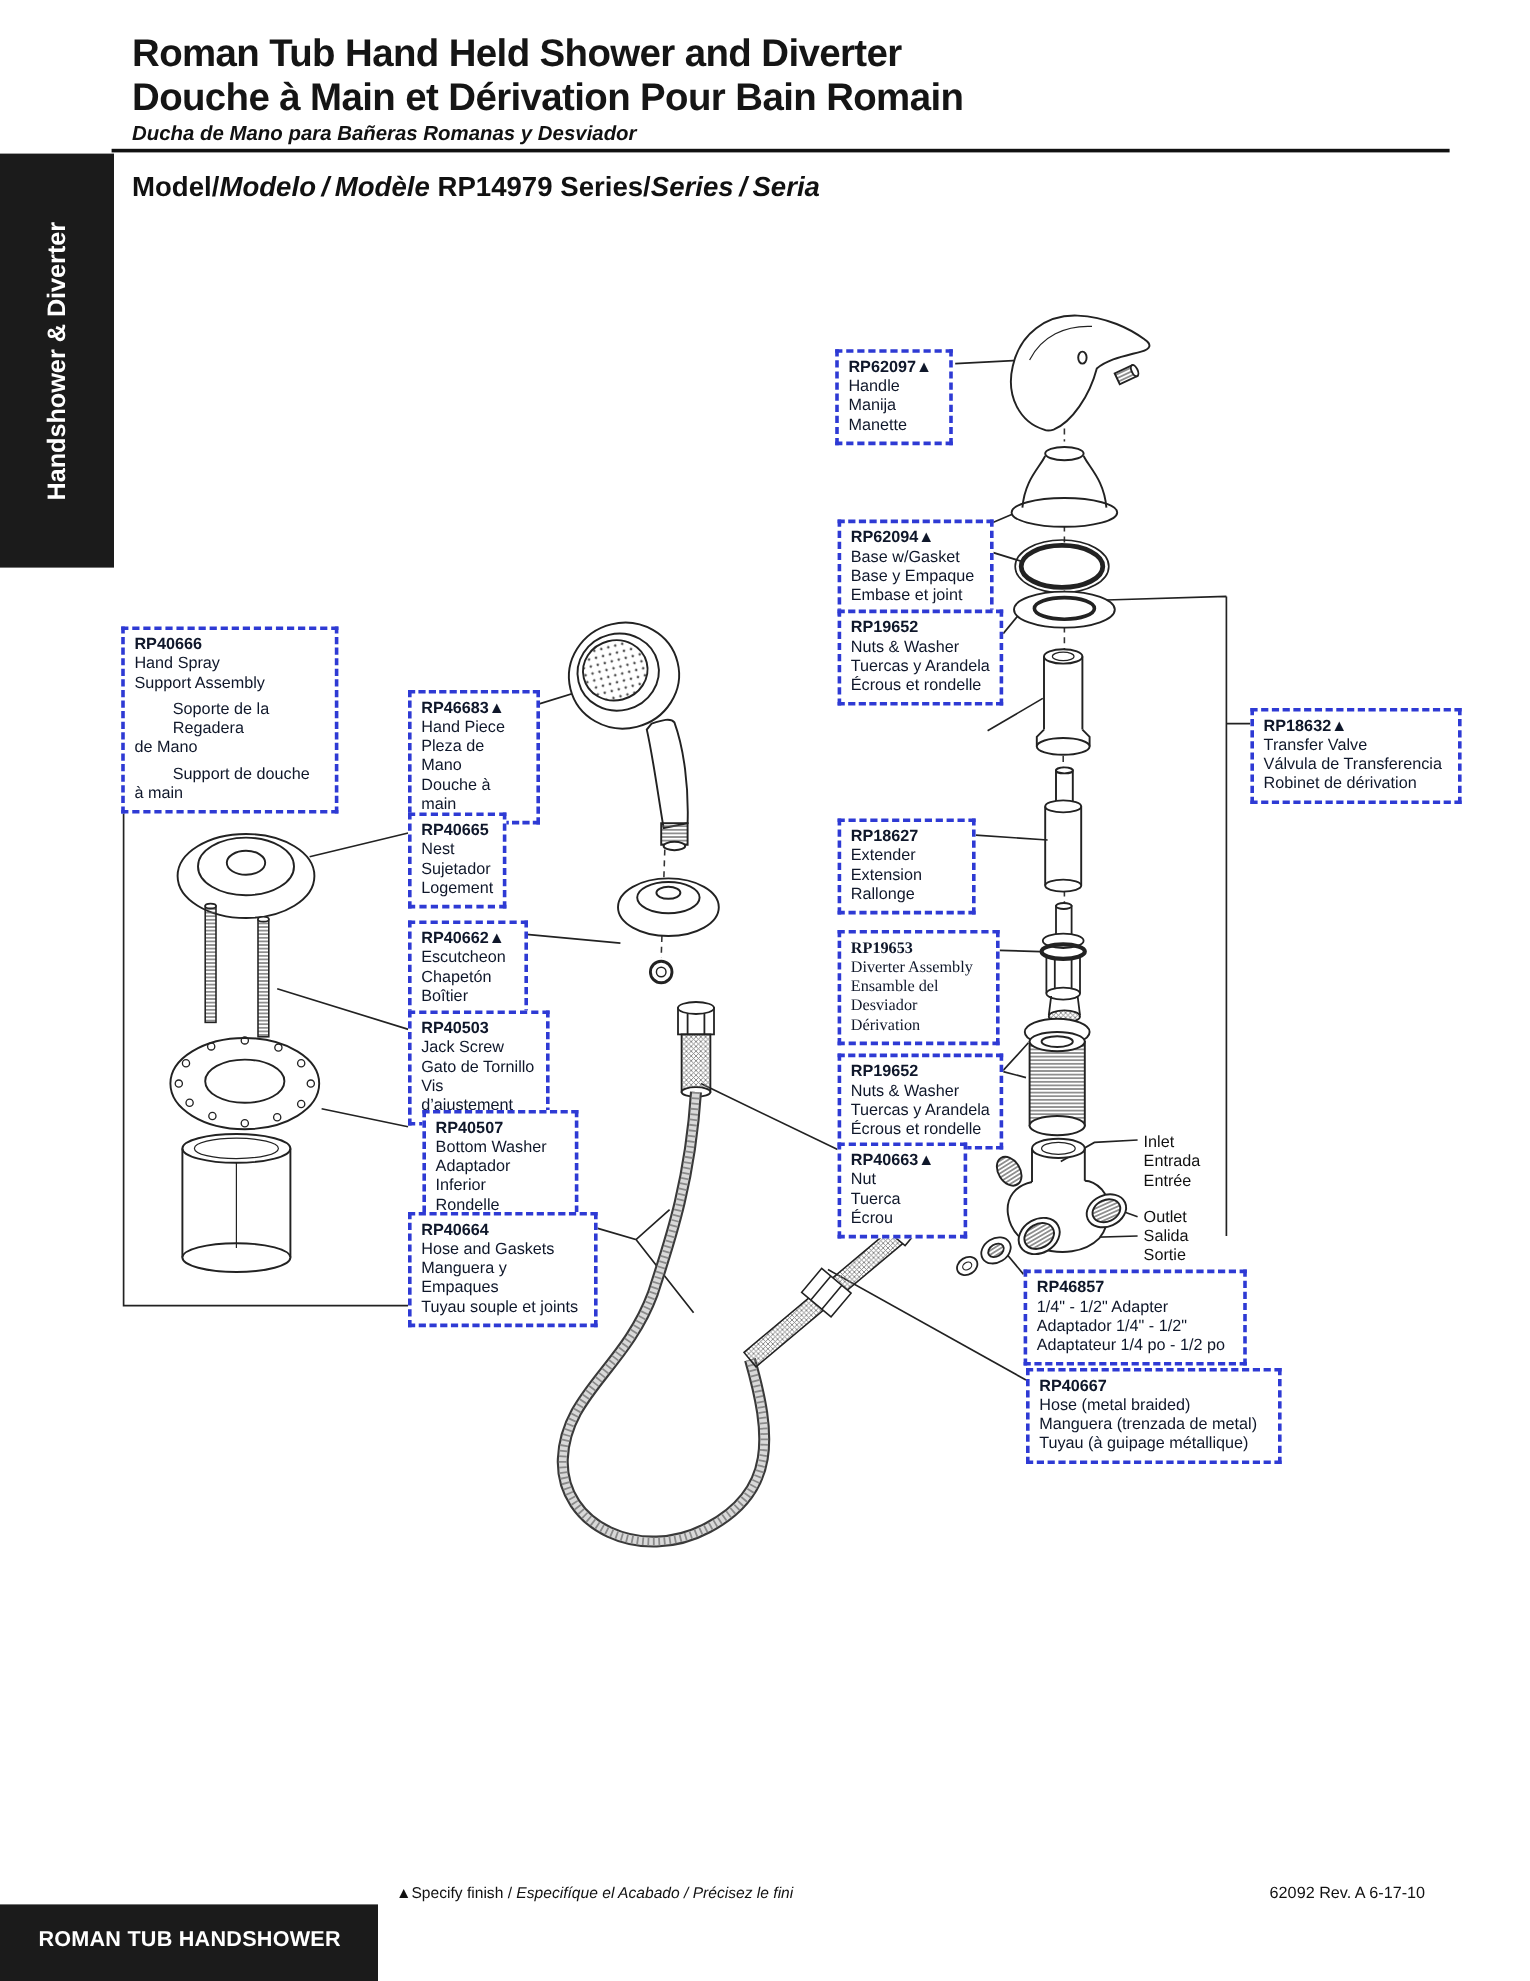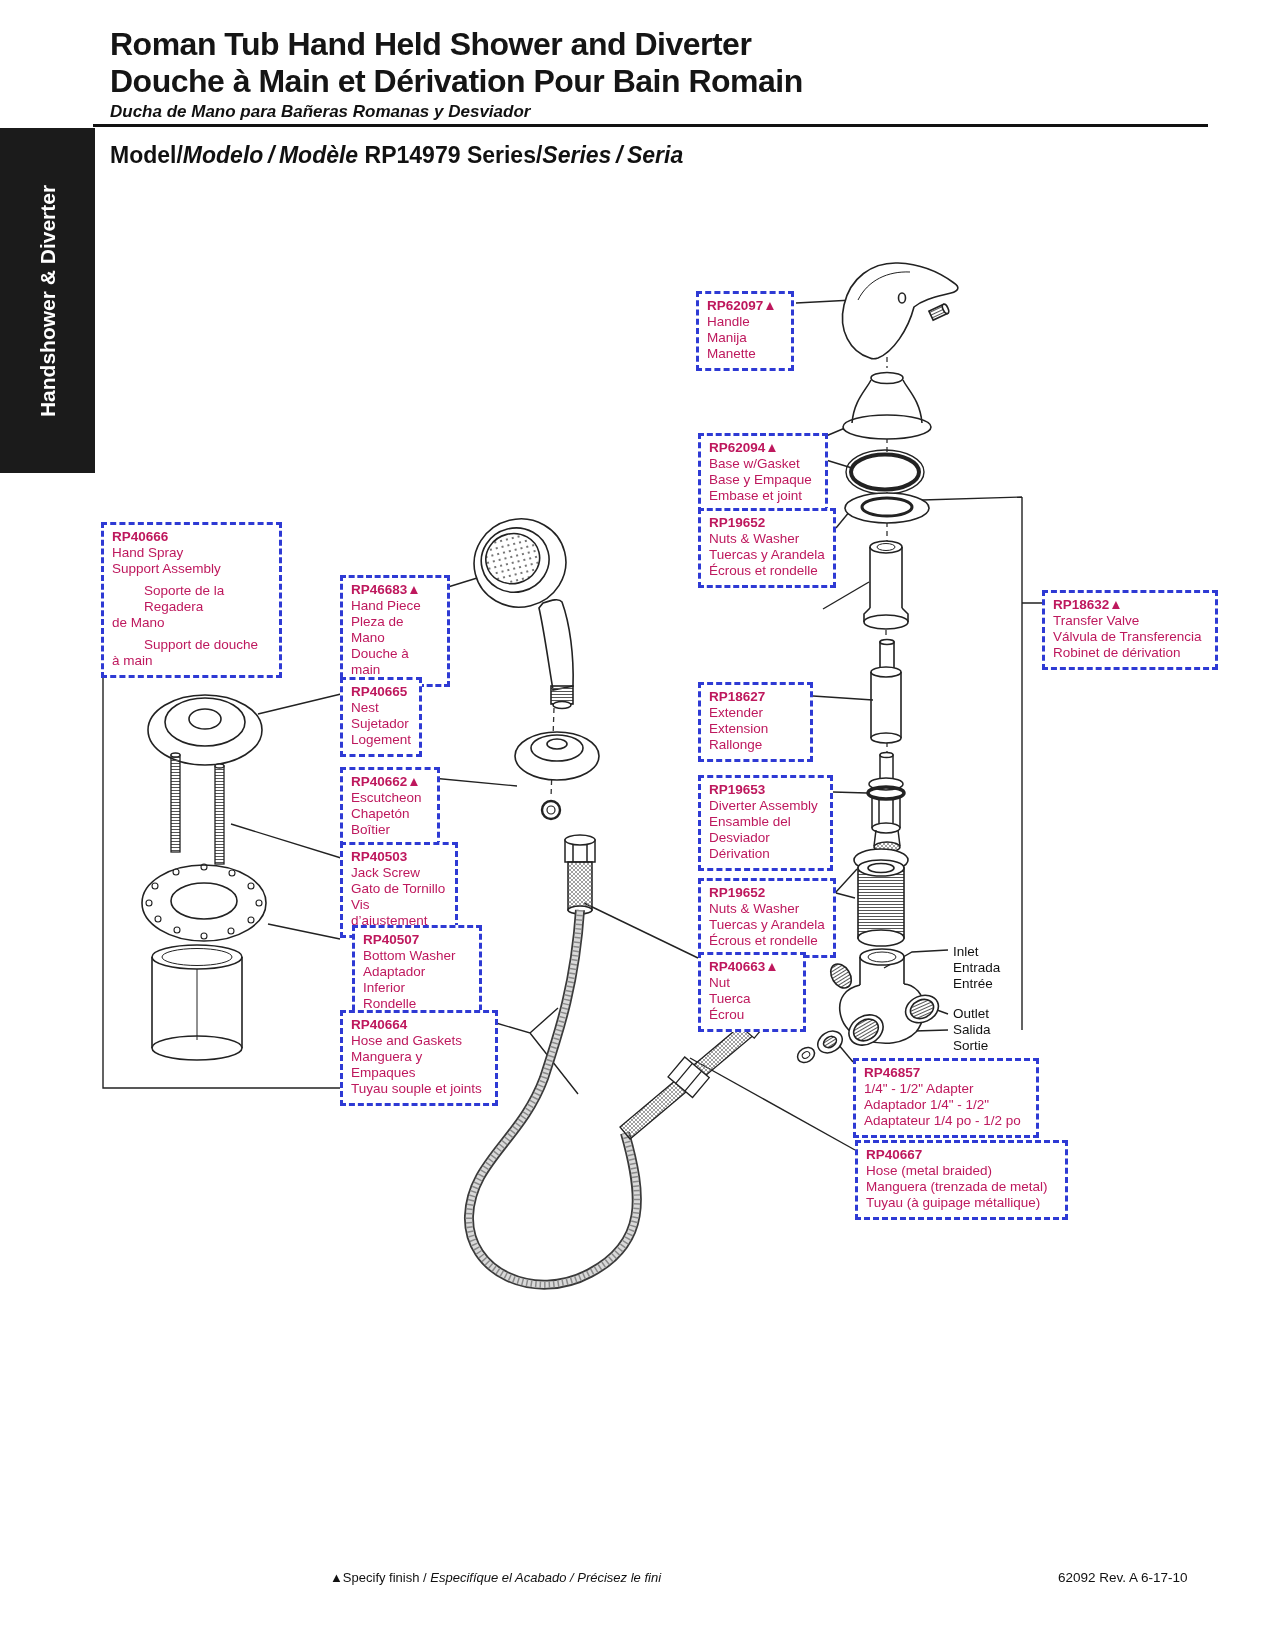--- a/index.html
+++ b/index.html
@@ -18,41 +18,44 @@
   #sideband span{position:absolute;left:50%;top:50%;transform:translate(-50%,-50%) rotate(180deg);
       writing-mode:vertical-rl;color:#fff;font-weight:bold;font-size:21px;white-space:nowrap;}
   #bottombar{position:absolute;left:0;top:1587px;width:315px;height:64px;background:#1b1b1b;}
   #bottombar span{position:absolute;left:32px;top:19px;color:#fff;font-weight:bold;font-size:18px;letter-spacing:0.2px;}
   
   #finishnote{position:absolute;left:330px;top:1570px;font-size:13px;}
   #finishnote .it{font-style:italic;}
   #docnum{position:absolute;left:1058px;top:1570px;font-size:13.5px;}
   
   .pbox{position:absolute;box-sizing:border-box;border:3px dashed var(--blue,#2e3ad4);
-        background:#fff;padding:4px 8px 6px 8px;font-size:13.5px;line-height:16px;color:#be185d;}
+        background:#fff;padding:4px 8px 6px 8px;font-size:13.5px;line-height:16px;color:#0f172a;}
   .pn{font-weight:bold;}
   .gap{margin-top:6px;margin-left:32px;}
   .plain{position:absolute;font-size:13.5px;line-height:16px;color:#111;}
   svg{position:absolute;left:0;top:0;pointer-events:none;}
 </style>
 </head>
 <body>
 
 <div id="page">
 
   <div class="title" id="title2">Douche à Main et Dérivation Pour Bain Romain</div>
   <div class="title" id="title1">Roman Tub Hand Held Shower and Diverter</div>
   <div id="subtitle">Ducha de Mano para Bañeras Romanas y Desviador</div>
   <div id="rule"></div>
   <div id="modelline">
     <span>Model/</span><span class="it">Modelo / Modèle</span><span>  RP14979  </span><span>Series/</span><span class="it">Series / Seria</span>
   </div>
 
   <div id="sideband">
     <span>Handshower &amp; Diverter</span>
+  </div>
+  <div id="bottombar">
+    <span>ROMAN TUB HANDSHOWER</span>
   </div>
 
   <div id="finishnote">
     <span>▲Specify finish / </span><span class="it">Especifíque el Acabado / Précisez le fini</span>
   </div>
   <div id="docnum">62092  Rev. A   6-17-10</div>
 
   <svg width="1275" height="1651" viewBox="0 0 1275 1651">
     <defs>
       <pattern id="thr" width="4" height="3" patternUnits="userSpaceOnUse">
@@ -290,21 +293,21 @@
   </div>
 
 
   <div class="pbox" style="left:698px;top:682px;width:115px;">
     <div class="pn">RP18627</div>
     <div class="pl">Extender</div>
     <div class="pl">Extension</div>
     <div class="pl">Rallonge</div>
   </div>
 
-  <div class="pbox" style="left:698px;top:775px;width:135px;">
+  <div class="pbox" style="left:698px;top:775px;width:135px;font-family:Liberation Serif, serif;">
     <div class="pn">RP19653</div>
     <div class="pl">Diverter Assembly</div>
     <div class="pl">Ensamble del</div>
     <div class="pl">Desviador</div>
     <div class="pl">Dérivation</div>
   </div>
 
   <div class="pbox" style="left:698px;top:878px;width:138px;">
     <div class="pn">RP19652</div>
     <div class="pl">Nuts &amp; Washer</div>

